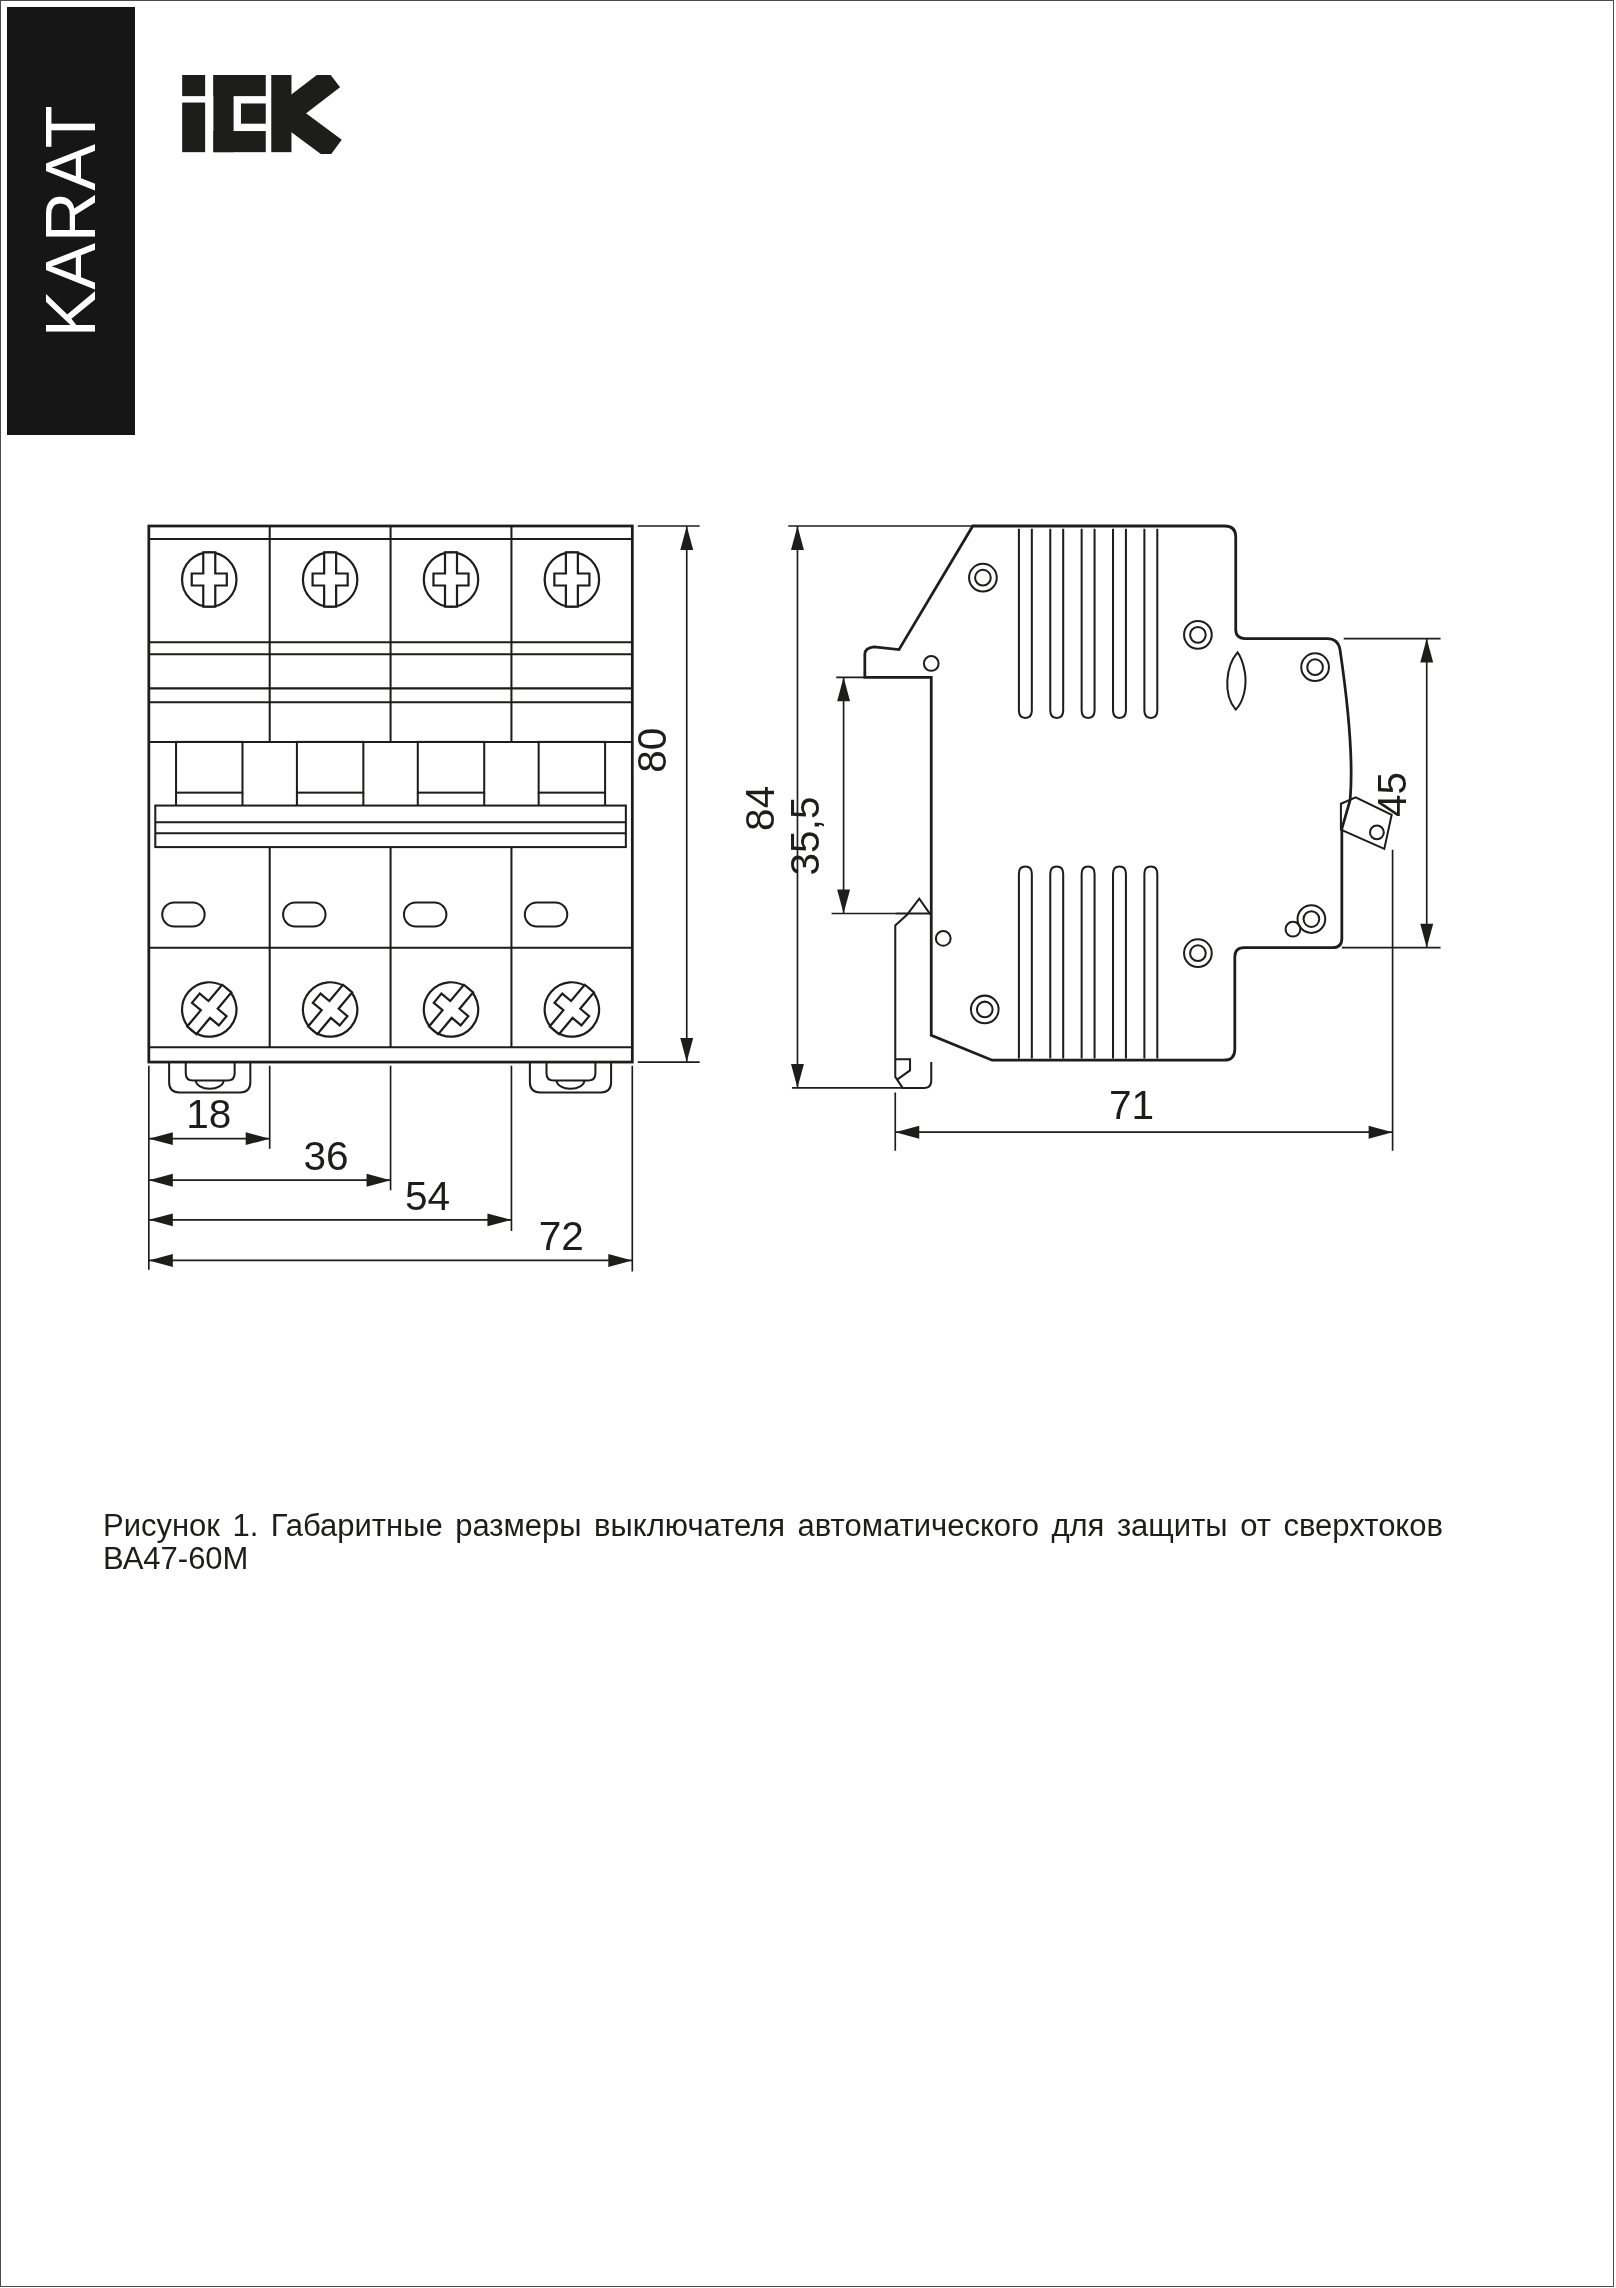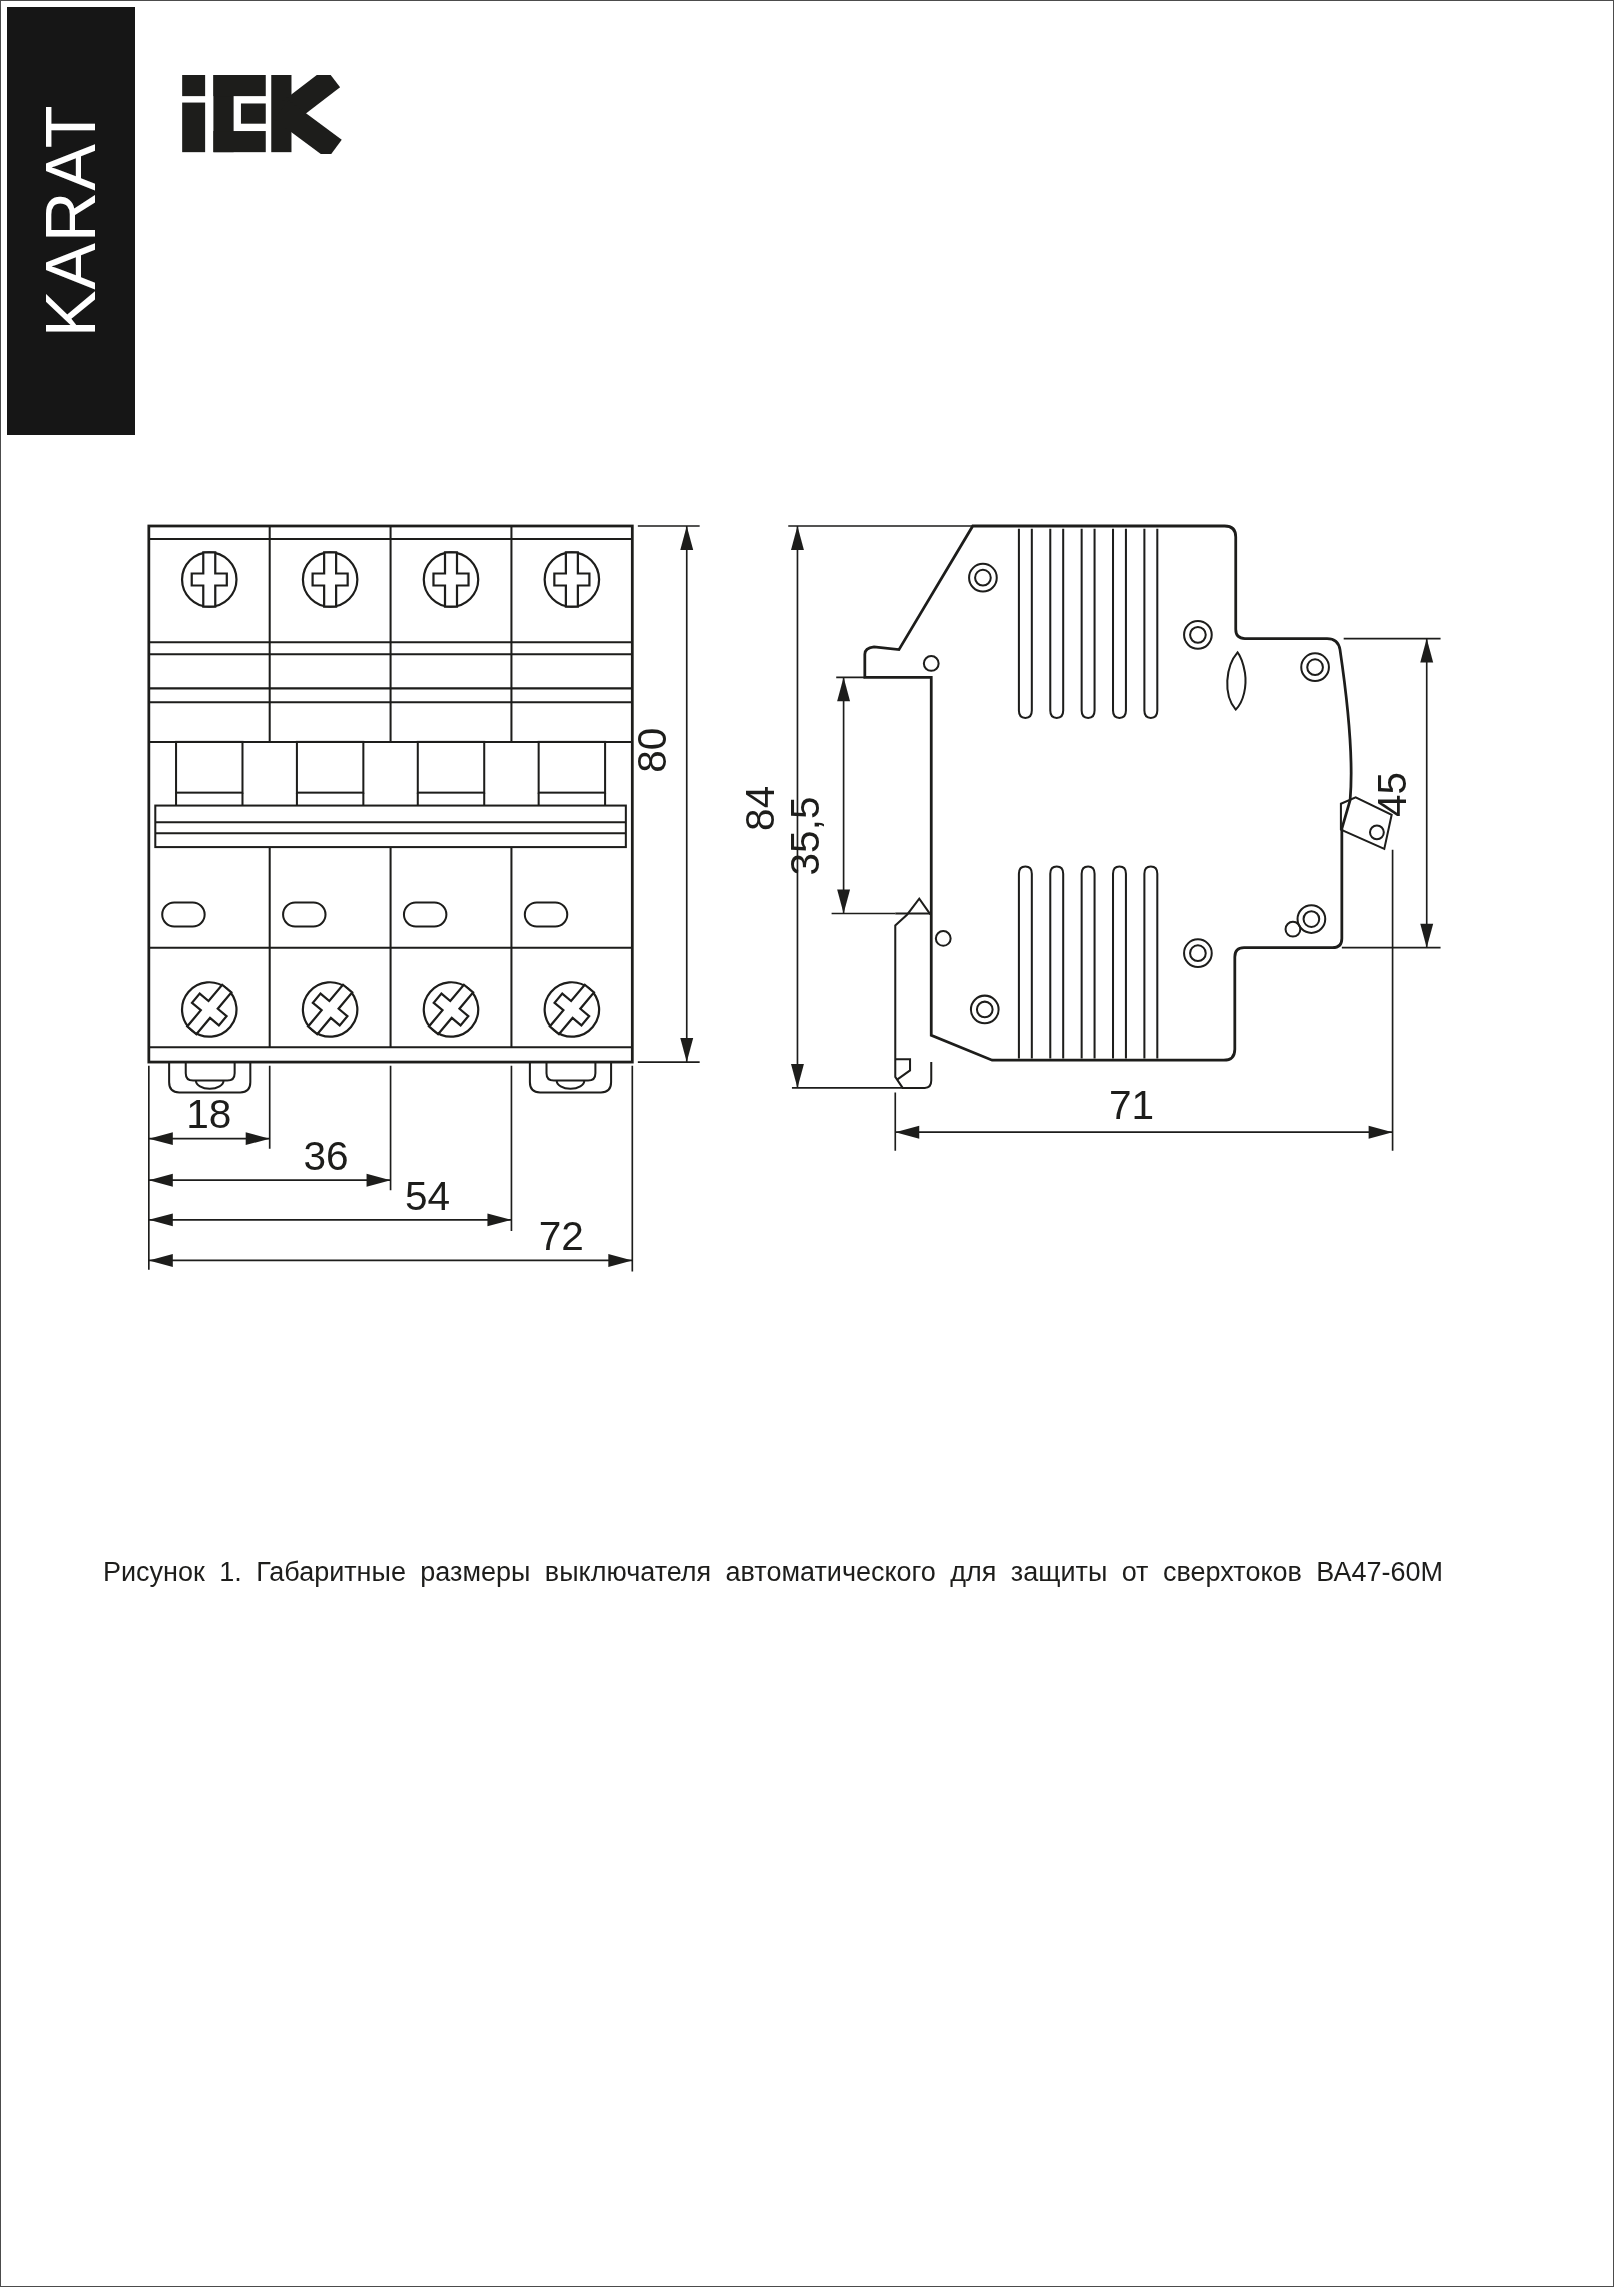--- a/index.html
+++ b/index.html
@@ -21,23 +21,23 @@
   .karat-text {
     position:absolute; left:-144px; top:177px; width:415px; height:74px;
     line-height:74px; text-align:center;
     transform:rotate(-90deg);
     color:#ffffff; font-size:70px; letter-spacing:0.9px; font-weight:400;
   }
   .logo { position:absolute; left:181px; top:74px; width:162px; height:79px; }
   .drawing-area { position:absolute; left:0; top:0; width:1616px; height:1384px; }
   .caption {
     position:absolute; left:102px; top:1508px; width:1340px;
-    font-size:27px; line-height:33px;
+    font-size:31px; line-height:33px;
     text-align:justify; text-align-last:justify;
-    color:#1d1d1b; font-weight:400;margin-top:47px;
+    color:#1d1d1b; font-weight:400;
   }
   svg .ln   { stroke:#1d1d1b; stroke-width:2.2; fill:none; }
   svg .body { stroke:#1d1d1b; stroke-width:3;   fill:none; }
   svg .scr  { stroke:#1d1d1b; stroke-width:2.4; fill:#ffffff; }
   svg .dim  { stroke:#1d1d1b; stroke-width:1.8; fill:none; }
   svg .arr  { fill:#1d1d1b; stroke:none; }
   svg .dtxt { fill:#1d1d1b; font-family:"Liberation Sans",sans-serif; font-size:44px; }
 </style>
 </head>
 <body>

